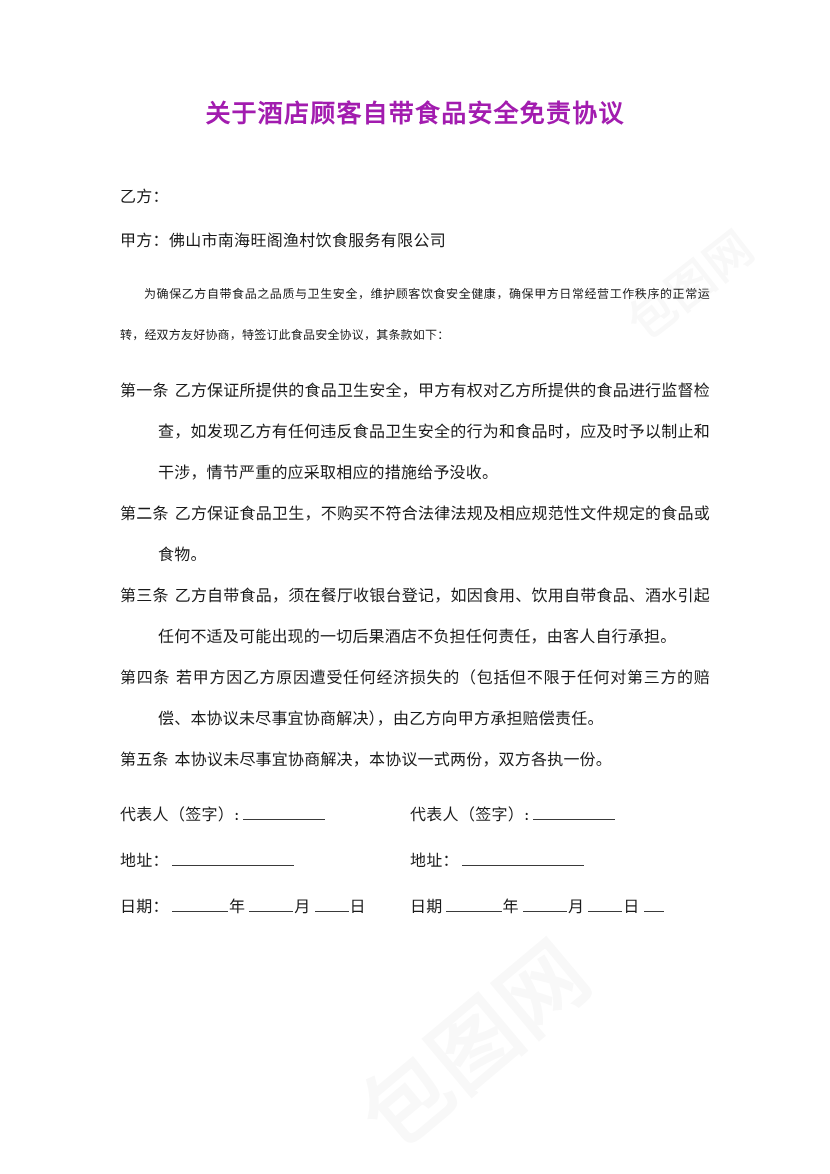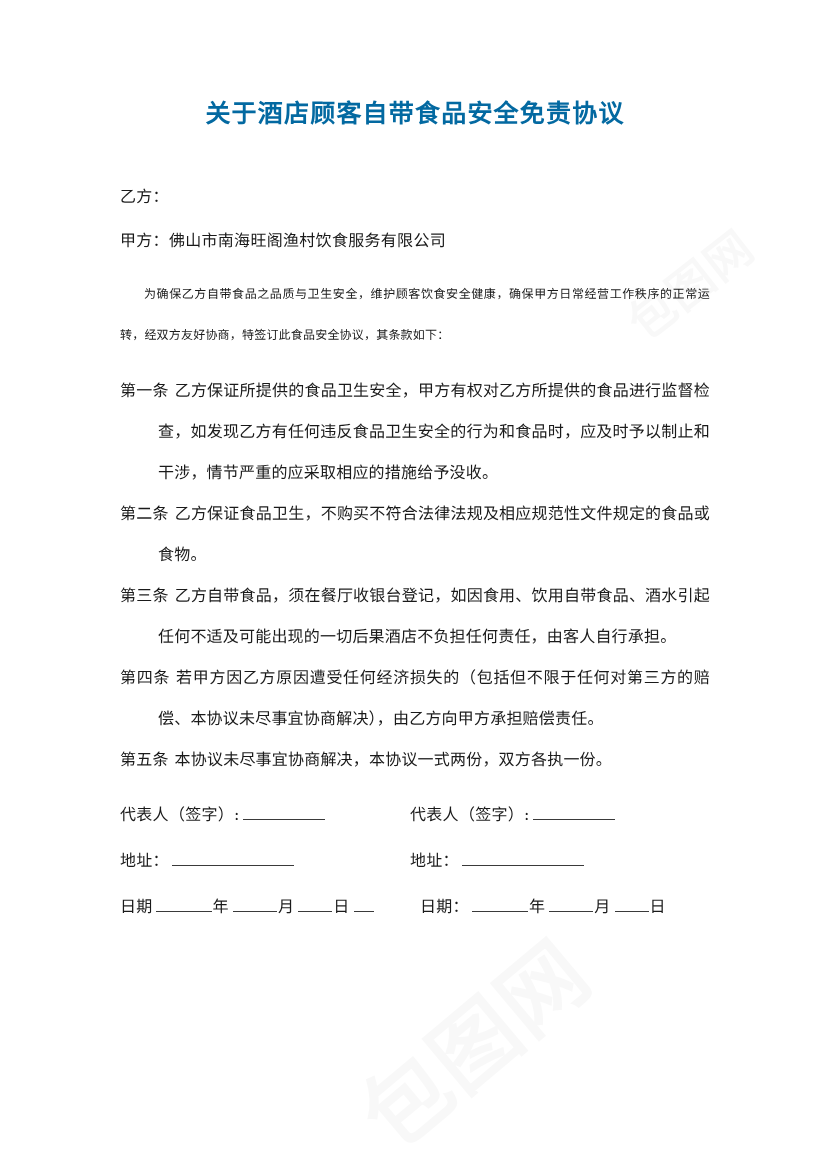--- a/index.html
+++ b/index.html
@@ -58,21 +58,21 @@
   }
 
   .doc-title {
     margin: 0;
     padding-top: 98px;
     text-align: center;
     font-size: 25px;
     font-weight: 700;
     letter-spacing: 1.2px;
     line-height: 1.3;
-    color: #0369a1;
+    color: #a21caf;
   }
 
   .party-block {
     margin-top: 54px;
   }
 
   .party-line {
     font-size: 16px;
     line-height: 1.55;
     margin-bottom: 20px;
@@ -204,24 +204,24 @@
       <div class="sign-row">
         <span class="sign-col left">
           <span>地址：</span><span class="rule w-addr"></span>
         </span>
         <span class="sign-col right">
           <span>地址：</span><span class="rule w-addr"></span>
         </span>
       </div>
 
       <div class="sign-row">
+        <span class="sign-col left">
+          <span>日期：</span><span class="rule w-year"></span><span class="unit">年</span><span class="rule w-month"></span><span class="unit">月</span><span class="rule w-day"></span><span class="unit">日</span>
+        </span>
         <span class="sign-col right">
           <span>日期</span><span class="rule w-year"></span><span class="unit">年</span><span class="rule w-month"></span><span class="unit">月</span><span class="rule w-day"></span><span class="unit">日</span><span class="rule w-tail"></span>
         </span>
-        <span class="sign-col left">
-          <span>日期：</span><span class="rule w-year"></span><span class="unit">年</span><span class="rule w-month"></span><span class="unit">月</span><span class="rule w-day"></span><span class="unit">日</span>
-        </span>
       </div>
 
     </div>
 
   </div>
 </div>
 
 </body></html>

